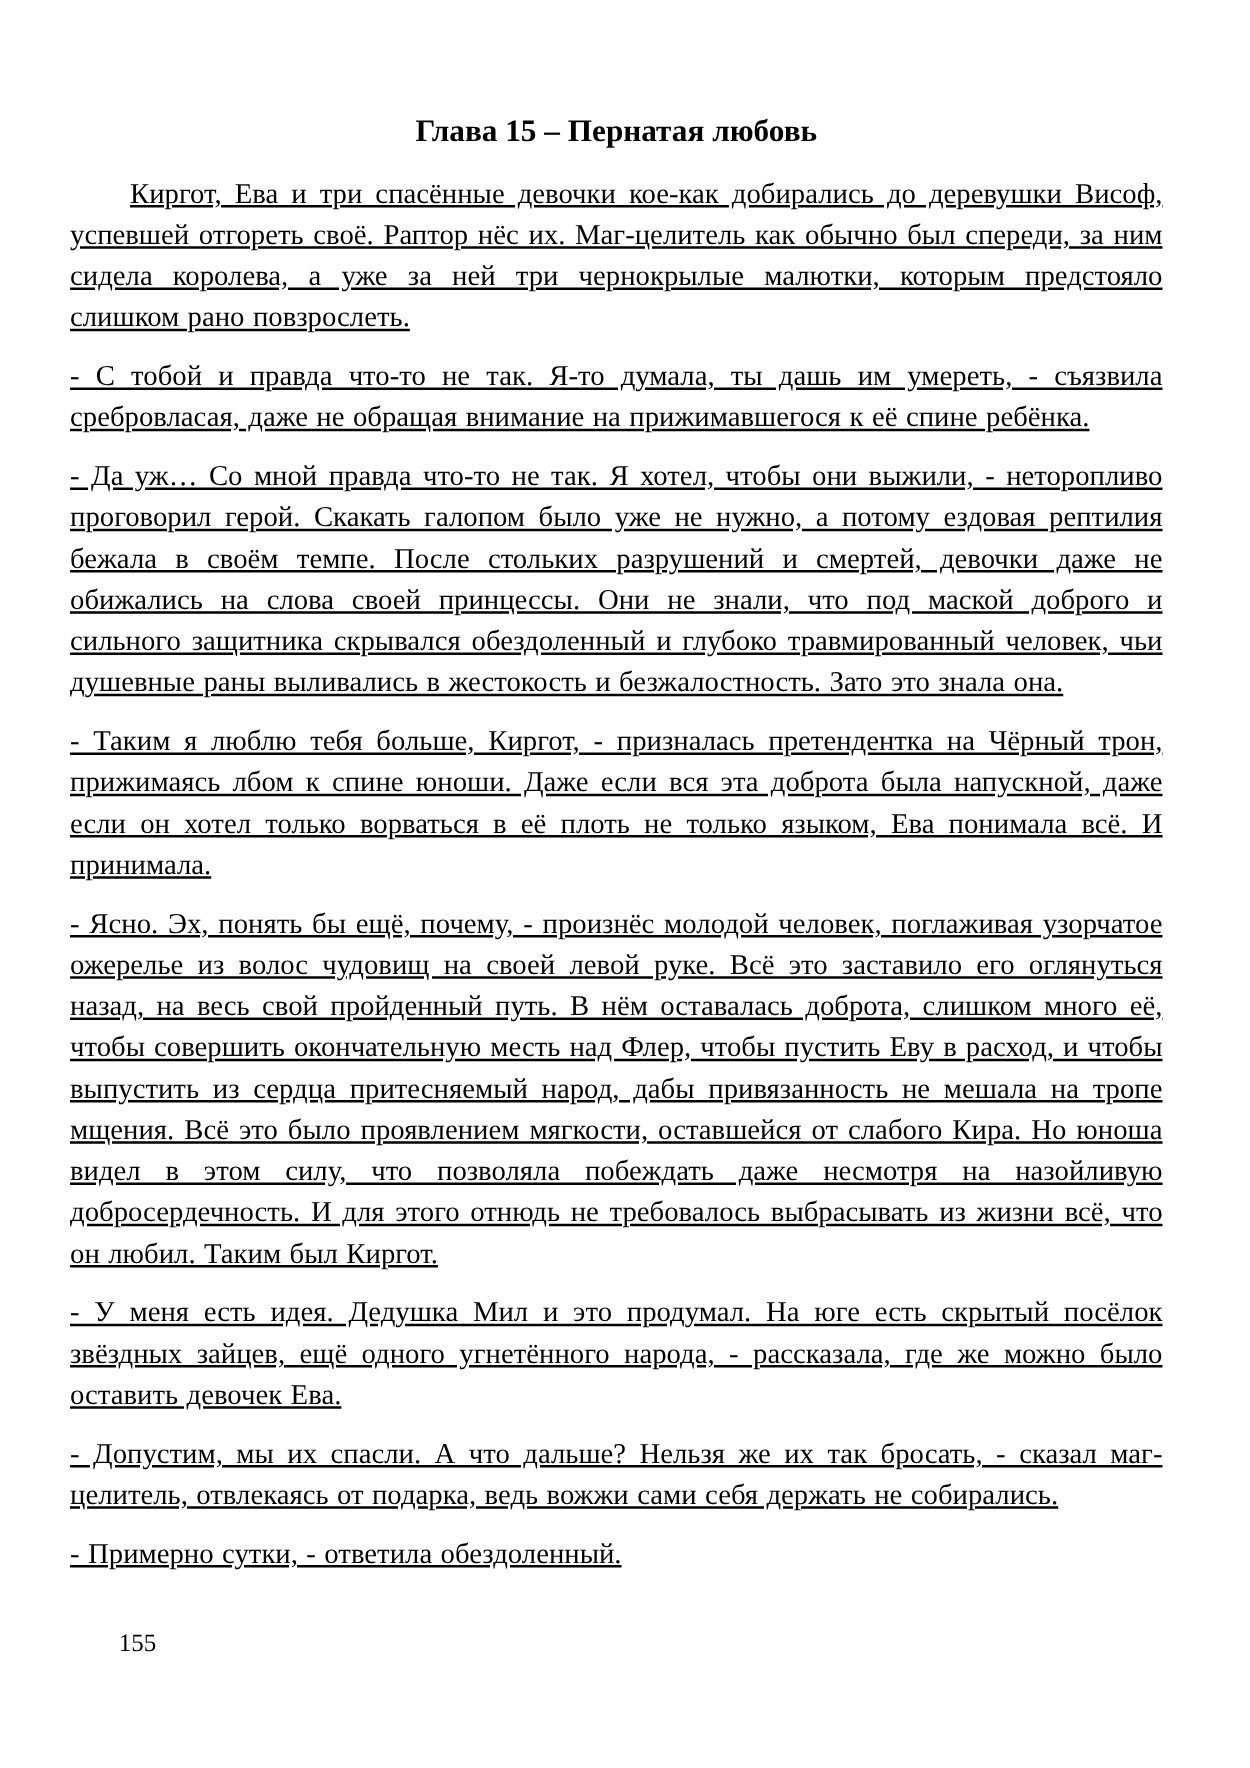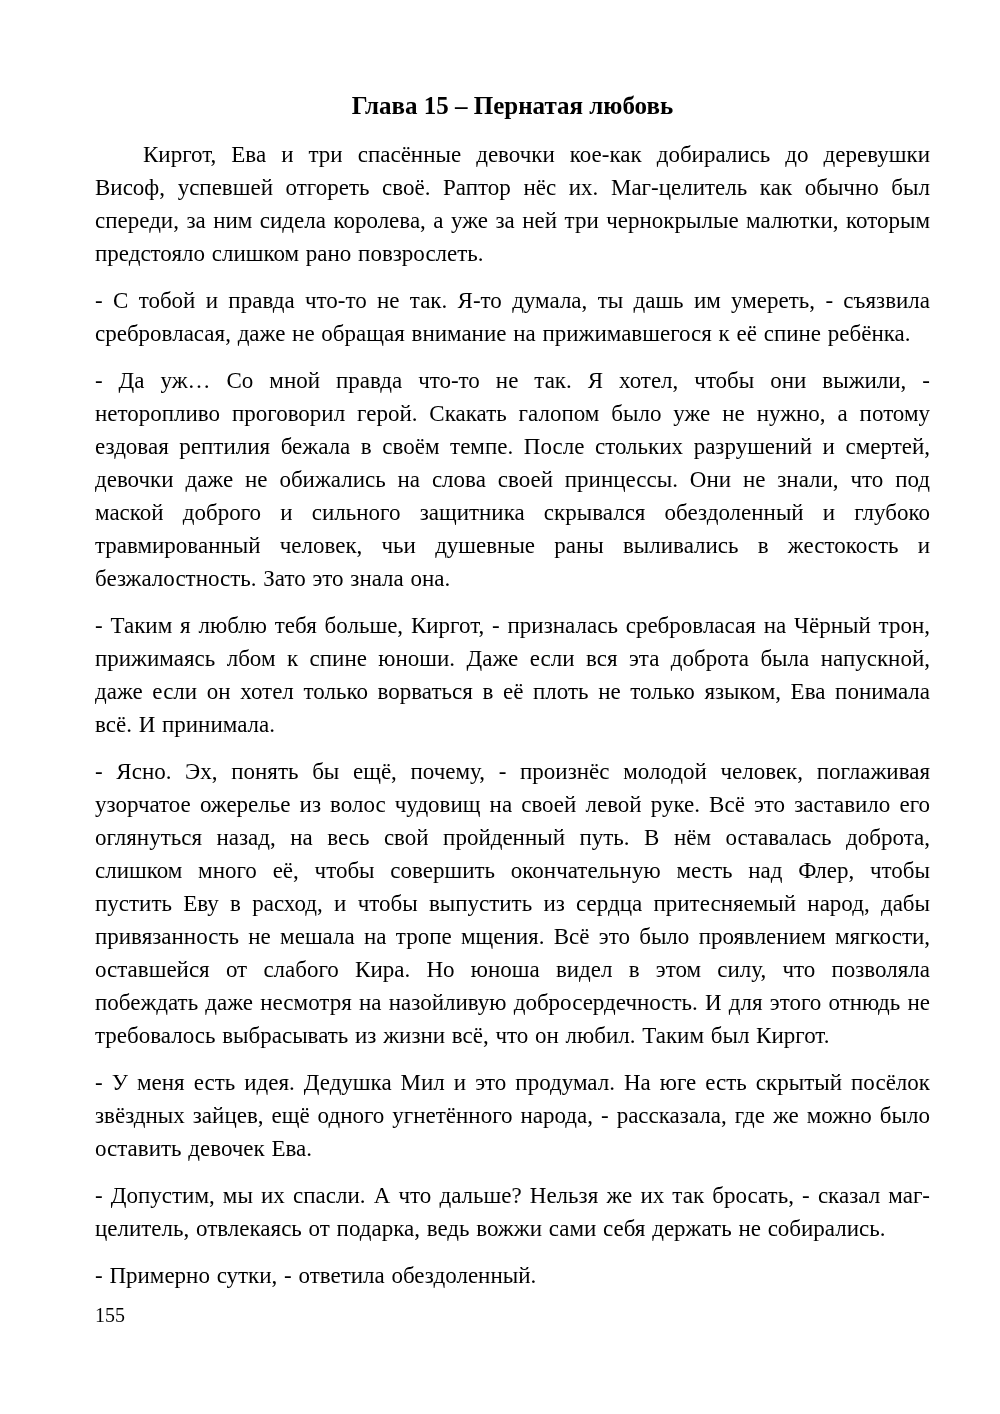--- a/index.html
+++ b/index.html
@@ -10,35 +10,36 @@
   .page {
     position: relative;
     width: 1000px;
     height: 1414px;
     margin: 0 auto;
     background: #ffffff;
     color: #000000;
     font-family: "Liberation Serif", "DejaVu Serif", serif;
     overflow: hidden;
     box-sizing: border-box;
-    padding: 88px 70px 0 95px;
+    padding: 88px 70px 0 56px;
   }
   .chapter-title {
     font-size: 25px;
     font-weight: bold;
     text-align: center;
     line-height: 36px;
     margin: 0 0 14px 0;
   }
   .body-text p {
     font-size: 23px;
     line-height: 33px;
     text-align: justify;
     margin: 0 0 14px 0;
     word-spacing: 1px;
+    text-decoration: underline;
   }
   .body-text p.indented {
     text-indent: 48px;
   }
   .page-number {
     position: absolute;
     left: 95px;
     width: 835px;
     top: 1303px;
     text-align: left;
@@ -49,21 +50,21 @@
 </head>
 <body>
 
 <div class="page">
   <h1 class="chapter-title">Глава 15 – Пернатая любовь</h1>
 
   <div class="body-text">
     <p class="indented">Киргот, Ева и три спасённые девочки кое-как добирались до деревушки Висоф, успевшей отгореть своё. Раптор нёс их. Маг-целитель как обычно был спереди, за ним сидела королева, а уже за ней три чернокрылые малютки, которым предстояло слишком рано повзрослеть.</p>
     <p>- С тобой и правда что-то не так. Я-то думала, ты дашь им умереть, - съязвила сребровласая, даже не обращая внимание на прижимавшегося к её спине ребёнка.</p>
     <p>- Да уж… Со мной правда что-то не так. Я хотел, чтобы они выжили, - неторопливо проговорил герой. Скакать галопом было уже не нужно, а потому ездовая рептилия бежала в своём темпе. После стольких разрушений и смертей, девочки даже не обижались на слова своей принцессы. Они не знали, что под маской доброго и сильного защитника скрывался обездоленный и глубоко травмированный человек, чьи душевные раны выливались в жестокость и безжалостность. Зато это знала она.</p>
-    <p>- Таким я люблю тебя больше, Киргот, - призналась сребровласая на Чёрный трон, прижимаясь лбом к спине юноши. Даже если вся эта доброта была напускной, даже если он хотел только ворваться в её плоть не только языком, Ева понимала всё. И принимала.</p>
+    <p>- Таким я люблю тебя больше, Киргот, - призналась претендентка на Чёрный трон, прижимаясь лбом к спине юноши. Даже если вся эта доброта была напускной, даже если он хотел только ворваться в её плоть не только языком, Ева понимала всё. И принимала.</p>
     <p>- Ясно. Эх, понять бы ещё, почему, - произнёс молодой человек, поглаживая узорчатое ожерелье из волос чудовищ на своей левой руке. Всё это заставило его оглянуться назад, на весь свой пройденный путь. В нём оставалась доброта, слишком много её, чтобы совершить окончательную месть над Флер, чтобы пустить Еву в расход, и чтобы выпустить из сердца притесняемый народ, дабы привязанность не мешала на тропе мщения. Всё это было проявлением мягкости, оставшейся от слабого Кира. Но юноша видел в этом силу, что позволяла побеждать даже несмотря на назойливую добросердечность. И для этого отнюдь не требовалось выбрасывать из жизни всё, что он любил. Таким был Киргот.</p>
     <p>- У меня есть идея. Дедушка Мил и это продумал. На юге есть скрытый посёлок звёздных зайцев, ещё одного угнетённого народа, - рассказала, где же можно было оставить девочек Ева.</p>
     <p>- Допустим, мы их спасли. А что дальше? Нельзя же их так бросать, - сказал маг-целитель, отвлекаясь от подарка, ведь вожжи сами себя держать не собирались.</p>
     <p>- Примерно сутки, - ответила обездоленный.</p>
   </div>
 
   <div class="page-number">155</div>
 </div>
 
 </body></html>

